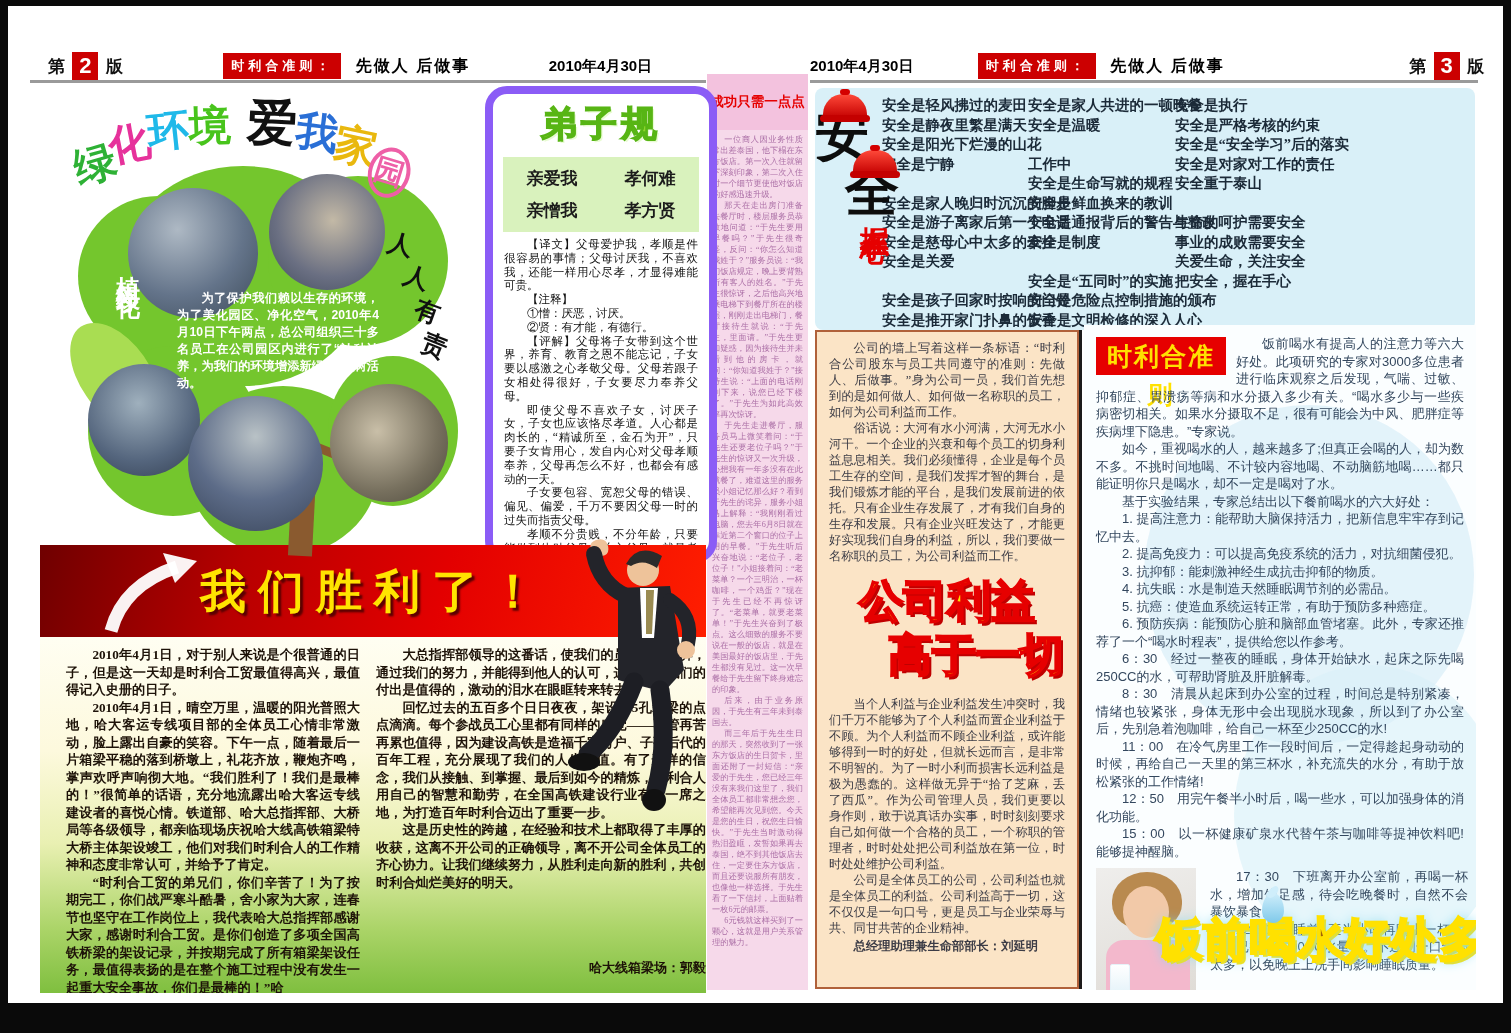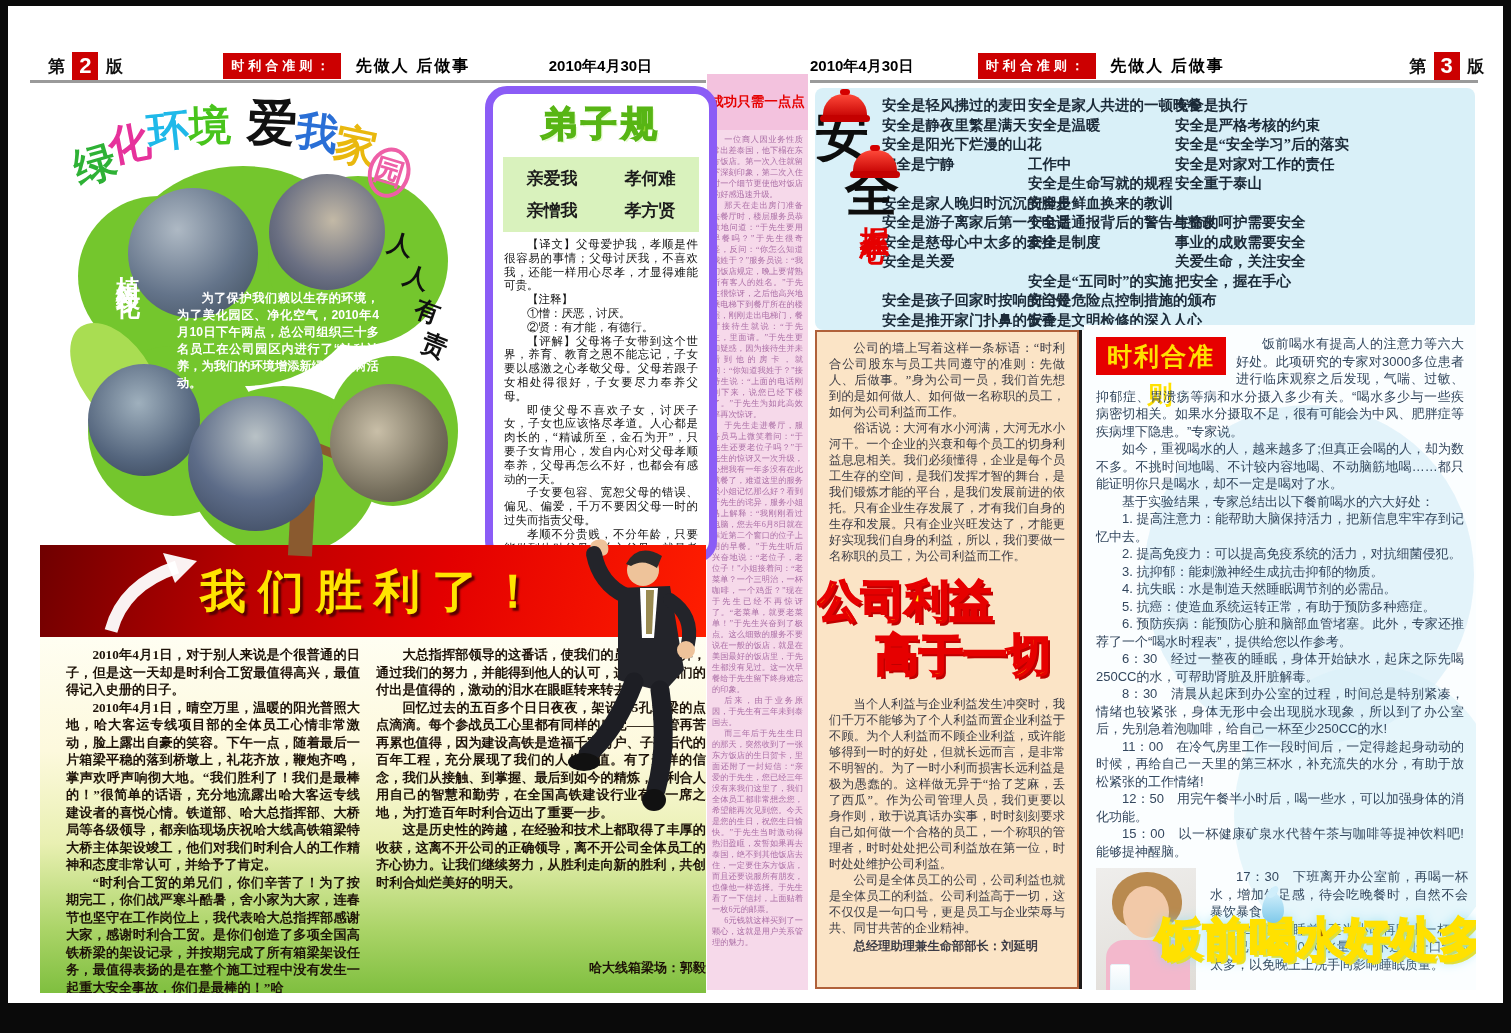--- a/index.html
+++ b/index.html
@@ -61,21 +61,21 @@
   .saf-char{position:absolute;font-size:54px;font-weight:bold;color:#0d0d0d;z-index:2;font-family:"Liberation Serif",serif;}
   .saf-vert{position:absolute;left:40px;top:116px;writing-mode:vertical-rl;color:#e60000;font-size:29px;font-weight:bold;letter-spacing:2px;z-index:2;}
   .saf-col{position:absolute;top:8px;font-size:14.5px;font-weight:bold;line-height:19.5px;color:#1b2a38;font-family:"Liberation Serif",serif;white-space:nowrap;}
   .saf-col .blank{height:19.5px;}
   .saf-col1{left:67px;}.saf-col2{left:213px;}.saf-col3{left:360px;left:360px;}
   .saf-col1{left:67px;} .saf-col2{left:213px;} .saf-col3{left:360px;}
   
   .company{position:absolute;left:807px;top:324px;width:264px;height:659px;background:#fbe4c6;border:2px solid #b0613a;box-sizing:border-box;overflow:hidden;}
   .co-body{padding:8px 12px 0 12px;font-family:"Liberation Serif",serif;font-size:12.3px;line-height:16px;color:#3c3c46;text-align:justify;}
   .co-body div{text-indent:2em;}
-  .ci-title{margin:10px 0 6px 0;text-align:left;font-size:44px;font-weight:bold;color:#ffe100;-webkit-text-stroke:2px #e60000;text-shadow:3px 3px 0 #c00000;line-height:54px;white-space:nowrap;}
+  .ci-title{margin:10px 0 6px 0;text-align:center;font-size:44px;font-weight:bold;color:#ffe100;-webkit-text-stroke:2px #e60000;text-shadow:3px 3px 0 #c00000;line-height:54px;white-space:nowrap;}
   .ci-title .l2{padding-left:58px;}
   .co-sign{padding:2px 12px;font-family:"Liberation Serif",serif;font-size:12.3px;color:#3c3c46;text-indent:2em;font-weight:bold;}
   .divider{position:absolute;left:1071px;top:324px;width:3px;height:659px;background:#1b1b1b;}
   
   .health{position:absolute;left:1076px;top:319px;width:392px;height:665px;background:#fbfeff;overflow:hidden;}
   .hblob{position:absolute;border-radius:50%;z-index:0;}
   .hb1{left:60px;top:80px;width:330px;height:340px;background:#cfeaf6;opacity:.55;}
   .hb2{left:150px;top:340px;width:270px;height:300px;background:#d8f0f8;opacity:.6;}
   .h-inner{position:relative;z-index:1;padding:10px 12px 0 12px;font-size:13px;line-height:17.5px;color:#33475e;text-align:justify;}
   .h-titlebox{float:left;width:130px;height:38px;background:#e60000;color:#ffe100;font-size:25px;font-weight:bold;text-align:center;line-height:38px;letter-spacing:2px;margin:2px 10px 4px 0;}

